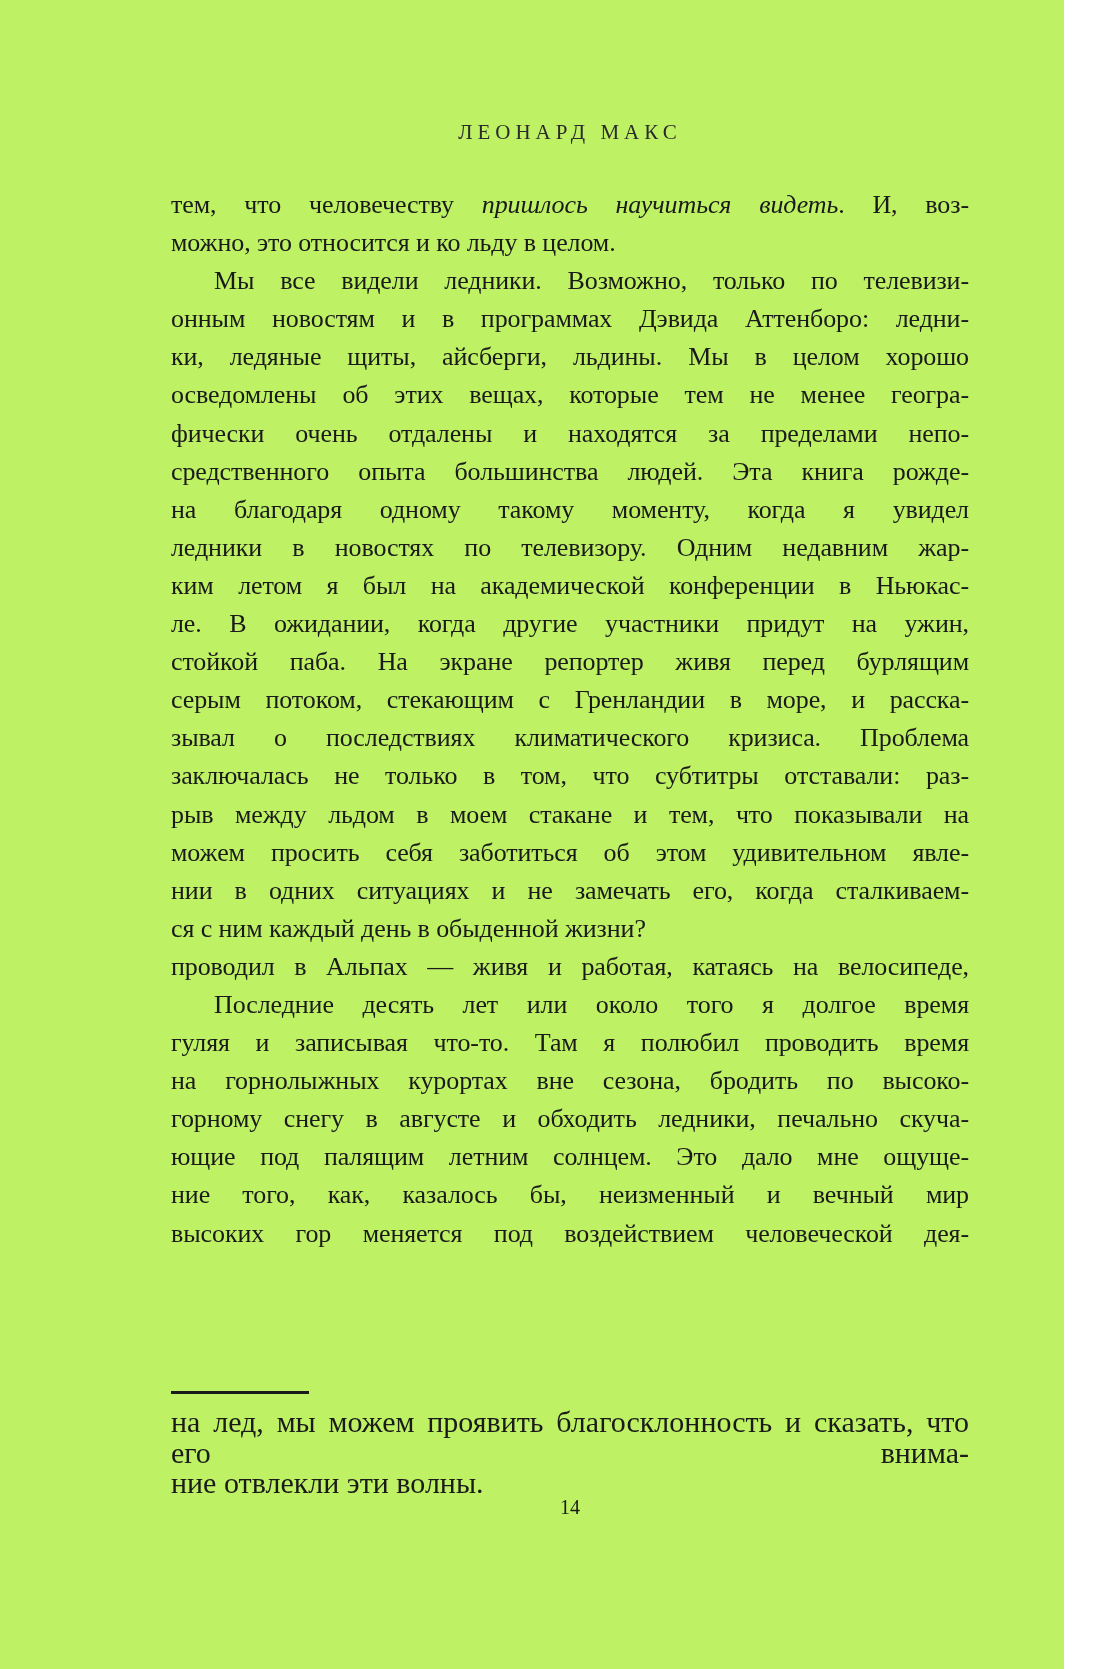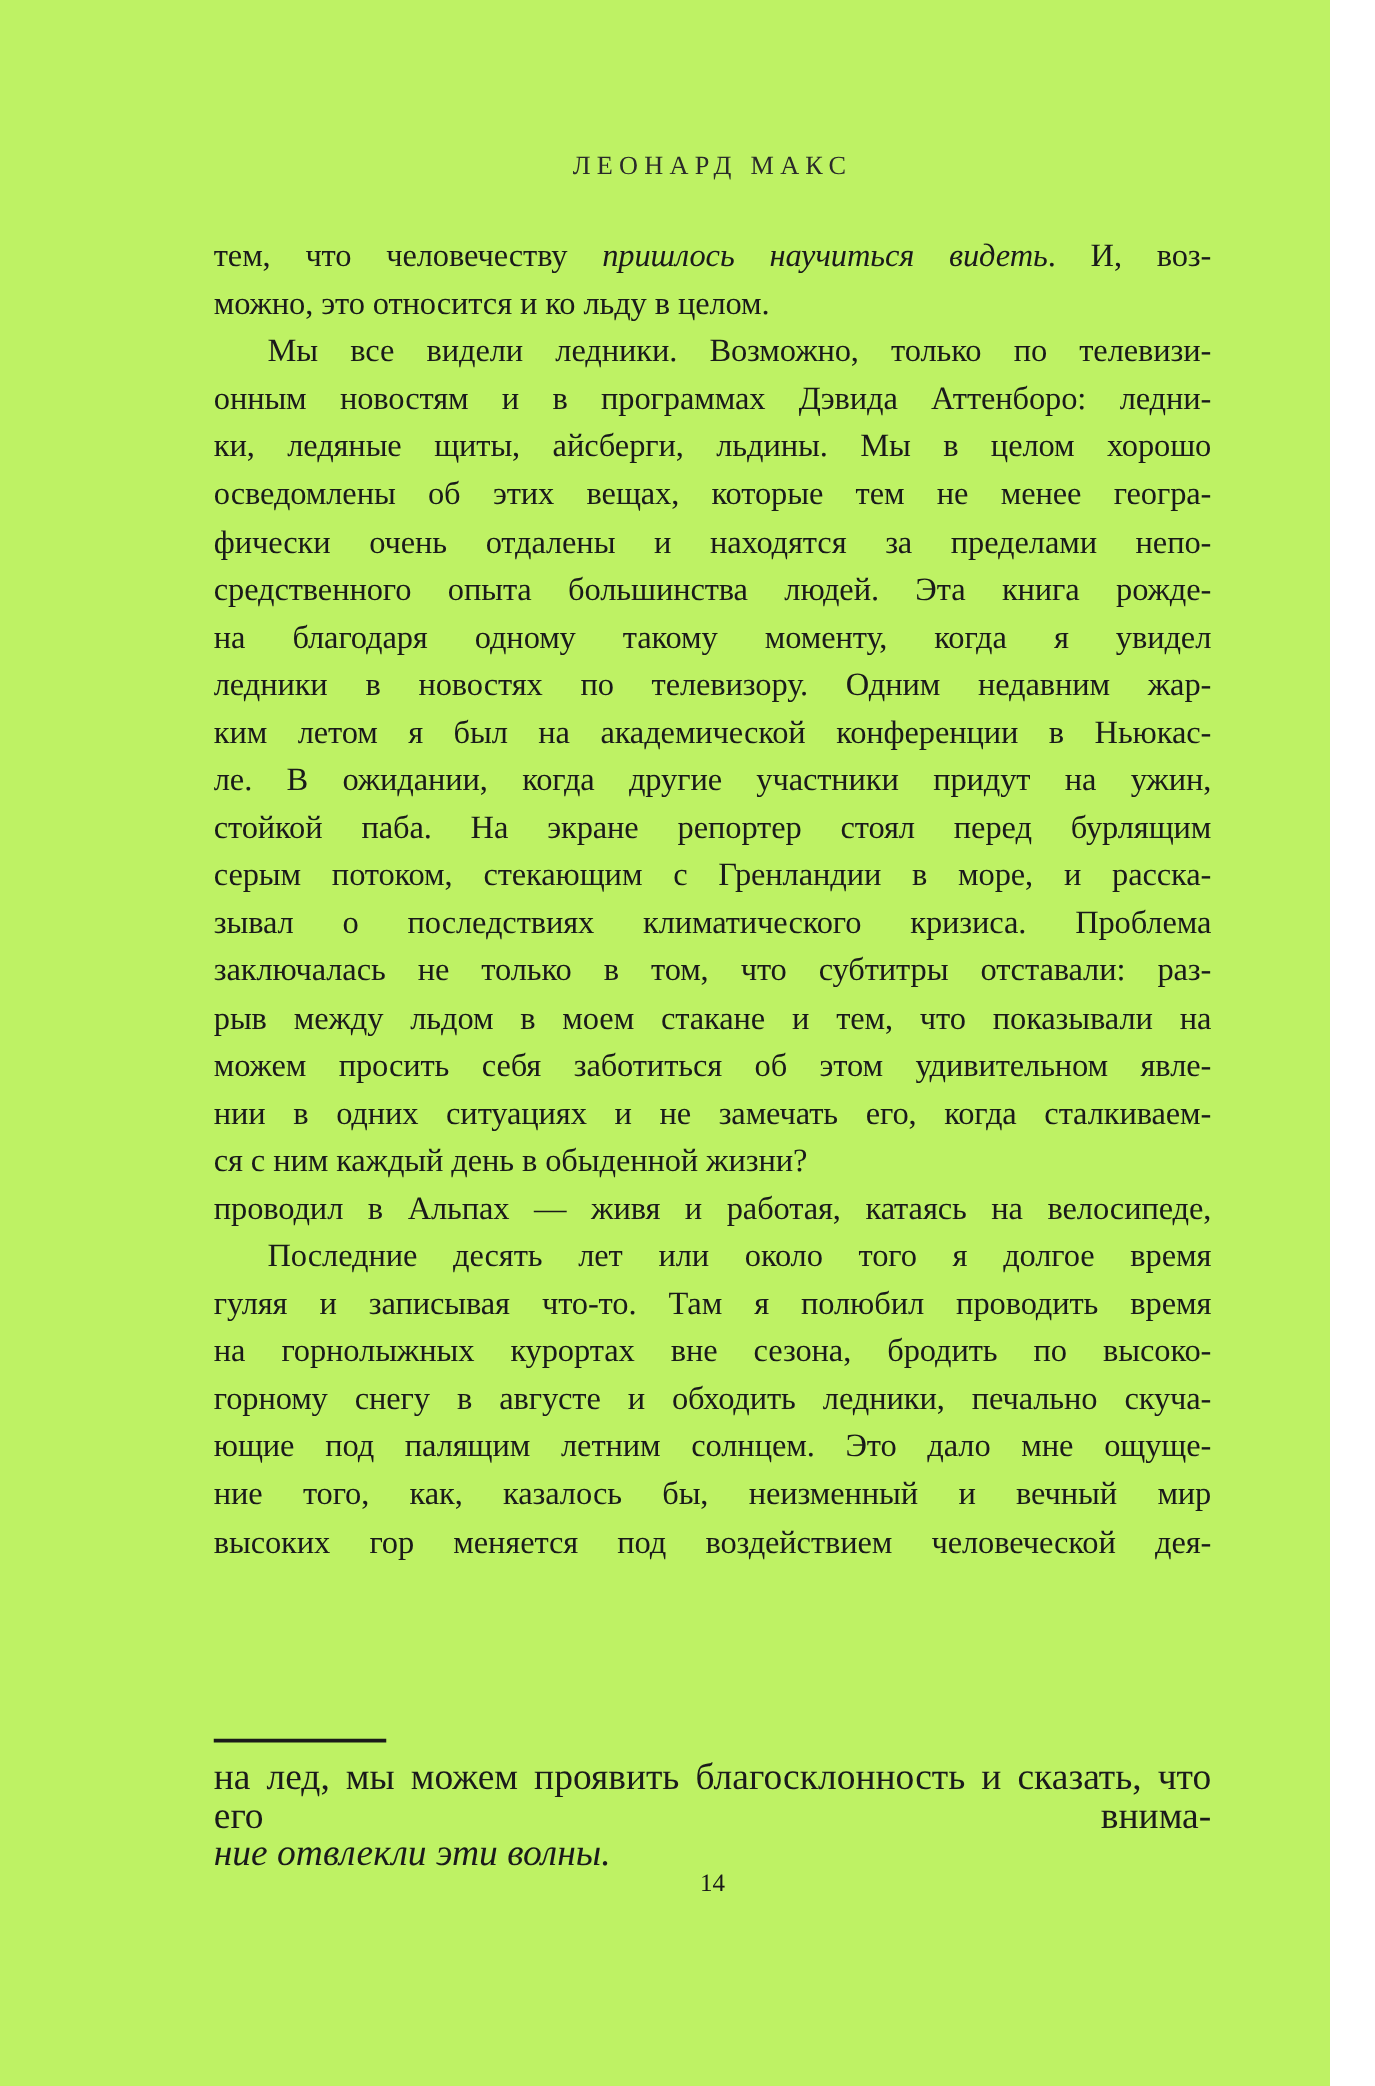--- a/index.html
+++ b/index.html
@@ -51,21 +51,21 @@
     border: 0;
     border-top: 3px solid #1a1a1a;
     margin: 0 0 13px 0;
   }
   .fn-line {
     font-size: 30px;
     line-height: 30.5px;
     text-align: justify;
     text-align-last: justify;
   }
-  .fn-line.end { text-align-last: left; font-style: italic; }
+  .fn-line.end { text-align-last: left; }
   .page-number {
     position: absolute;
     top: 1496px;
     left: 171px;
     width: 798px;
     text-align: center;
     font-size: 20px;
     color: #1a1a1a;
   }
 </style>
@@ -82,21 +82,21 @@
     <div class="line start">Мы все видели ледники. Возможно, только по телевизи-</div>
     <div class="line">онным новостям и в программах Дэвида Аттенборо: ледни-</div>
     <div class="line">ки, ледяные щиты, айсберги, льдины. Мы в целом хорошо</div>
     <div class="line">осведомлены об этих вещах, которые тем не менее геогра-</div>
     <div class="line">фически очень отдалены и находятся за пределами непо-</div>
     <div class="line">средственного опыта большинства людей. Эта книга рожде-</div>
     <div class="line">на благодаря одному такому моменту, когда я увидел</div>
     <div class="line">ледники в новостях по телевизору. Одним недавним жар-</div>
     <div class="line">ким летом я был на академической конференции в Ньюкас-</div>
     <div class="line">ле. В ожидании, когда другие участники придут на ужин,</div>
-    <div class="line">стойкой паба. На экране репортер стоял перед бурлящим</div>
+    <div class="line">стойкой паба. На экране репортер живя перед бурлящим</div>
     <div class="line">серым потоком, стекающим с Гренландии в море, и расска-</div>
     <div class="line">зывал о последствиях климатического кризиса. Проблема</div>
     <div class="line">заключалась не только в том, что субтитры отставали: раз-</div>
     <div class="line">рыв между льдом в моем стакане и тем, что показывали на</div>
     <div class="line">можем просить себя заботиться об этом удивительном явле-</div>
     <div class="line">нии в одних ситуациях и не замечать его, когда сталкиваем-</div>
     <div class="line end">ся с ним каждый день в обыденной жизни?</div>
     <div class="line">проводил в Альпах — живя и работая, катаясь на велосипеде,</div>
     <div class="line start">Последние десять лет или около того я долгое время</div>
     <div class="line">гуляя и записывая что-то. Там я полюбил проводить время</div>

